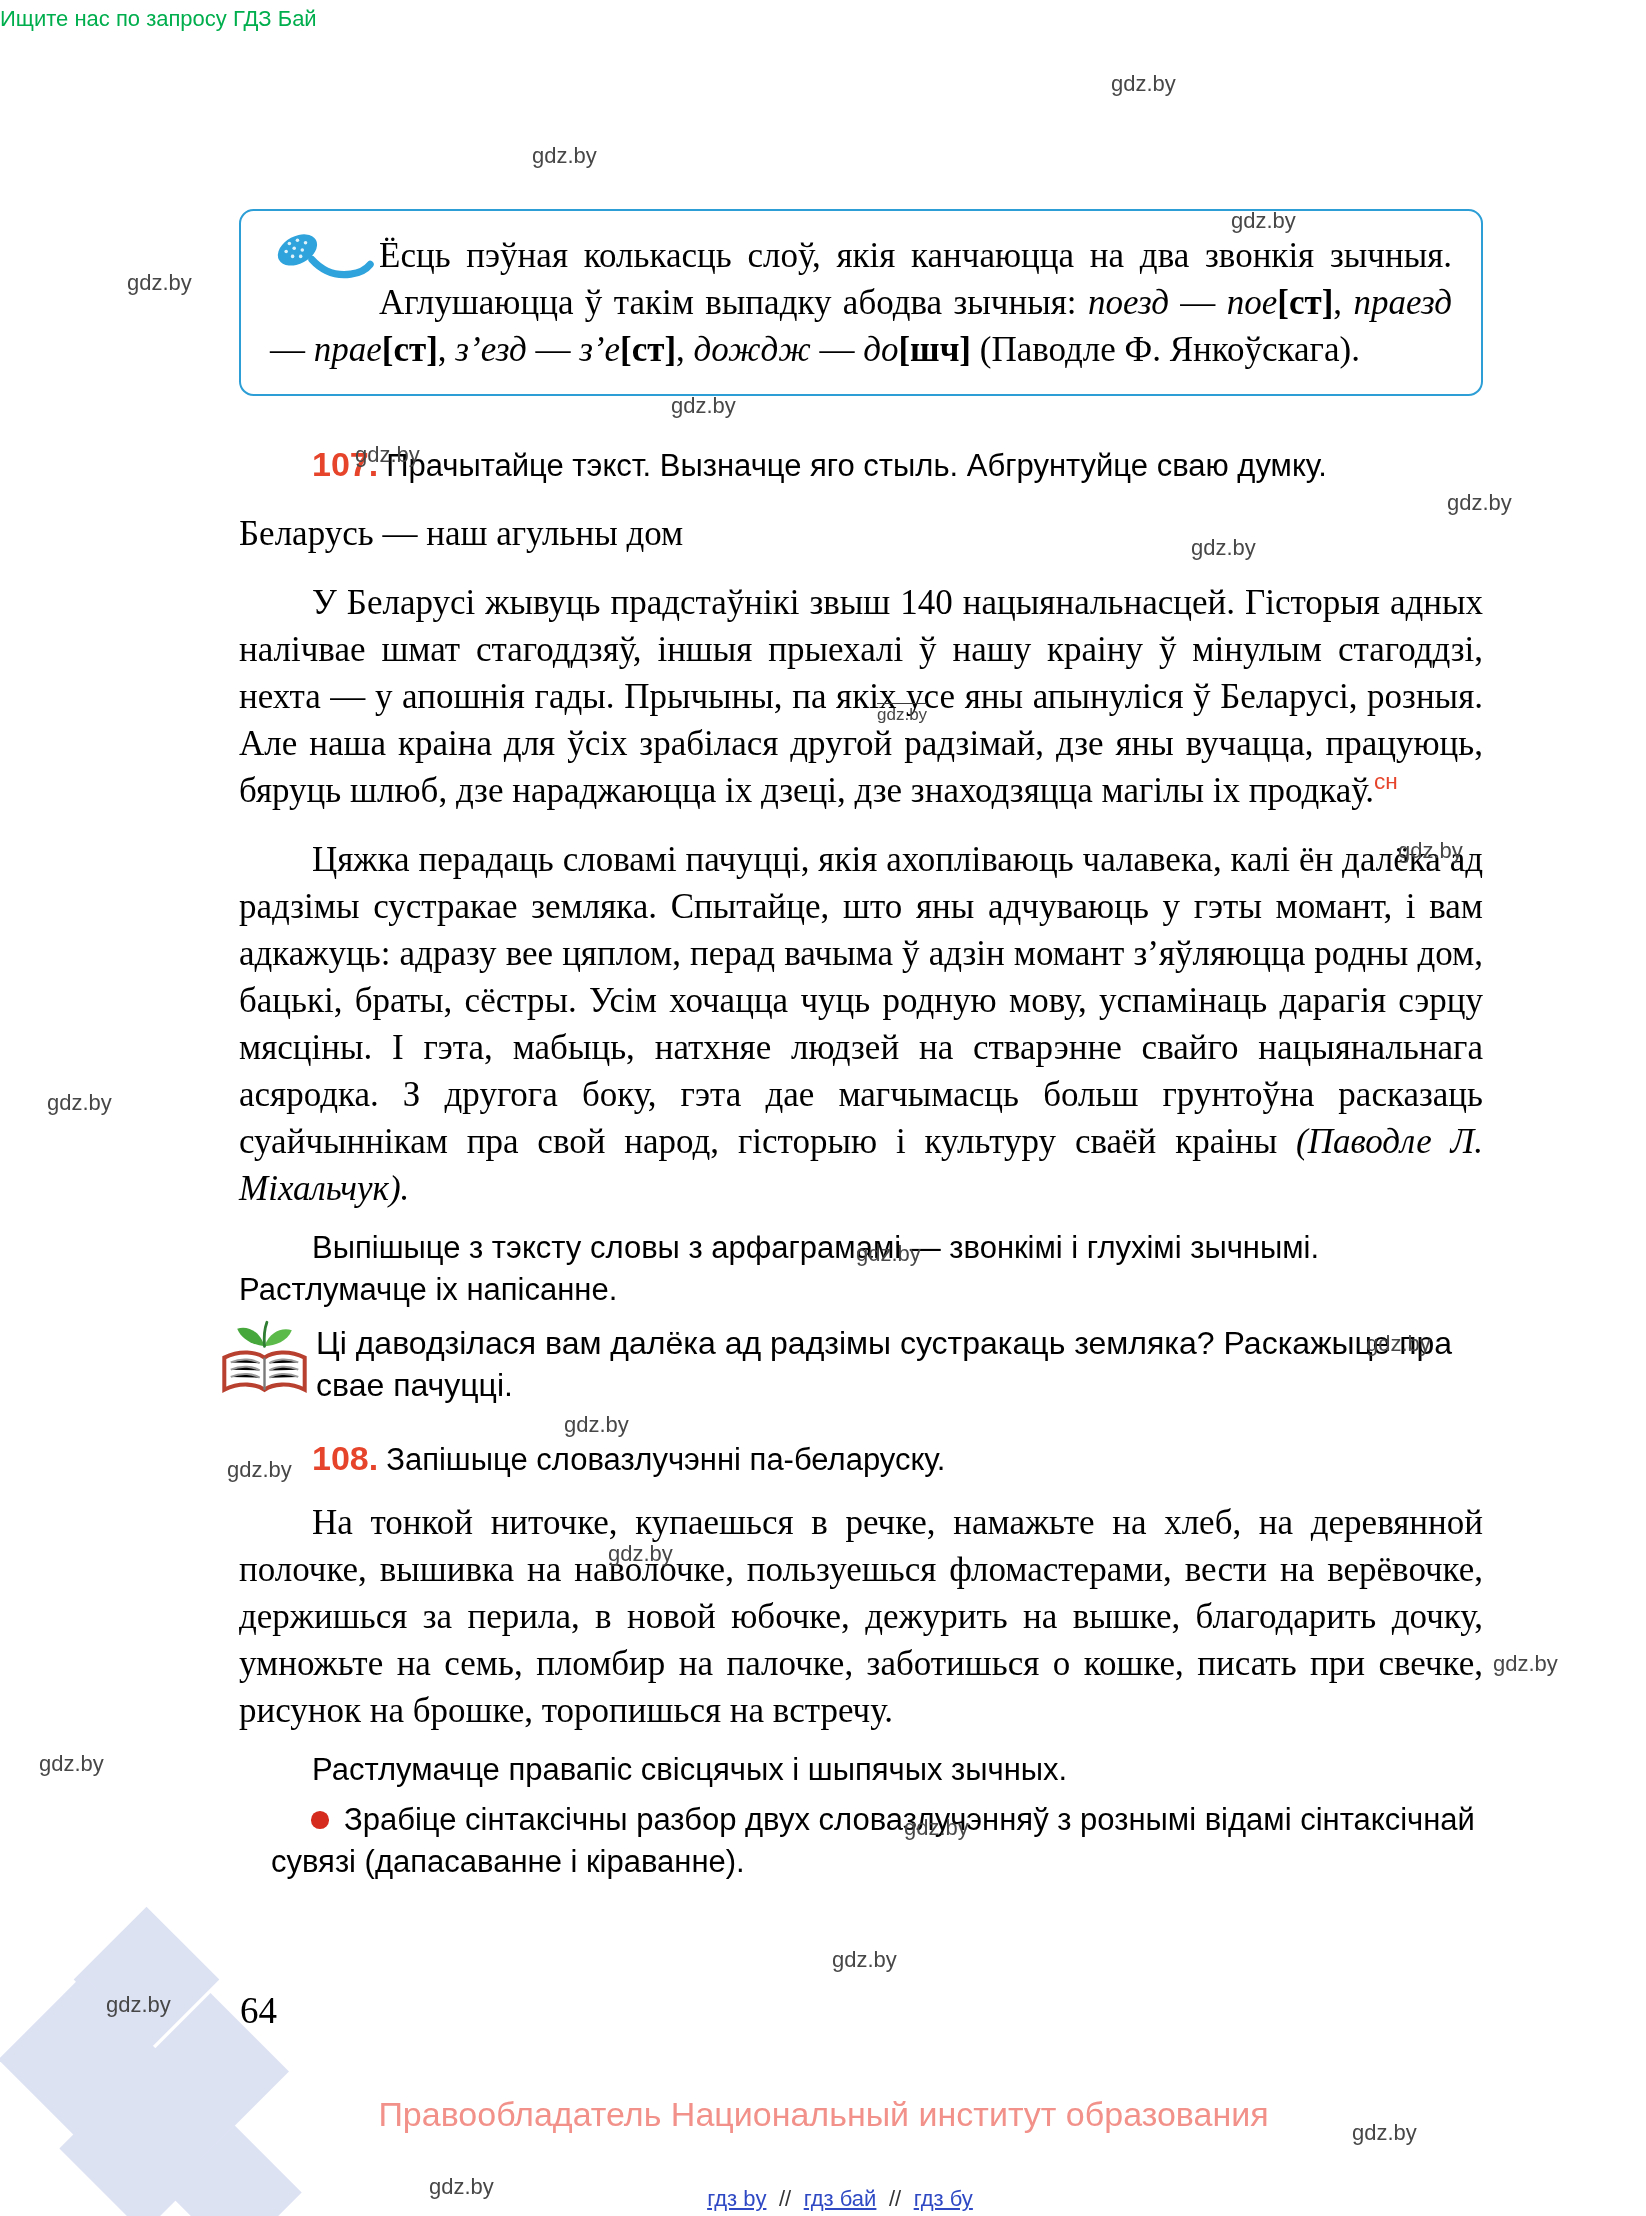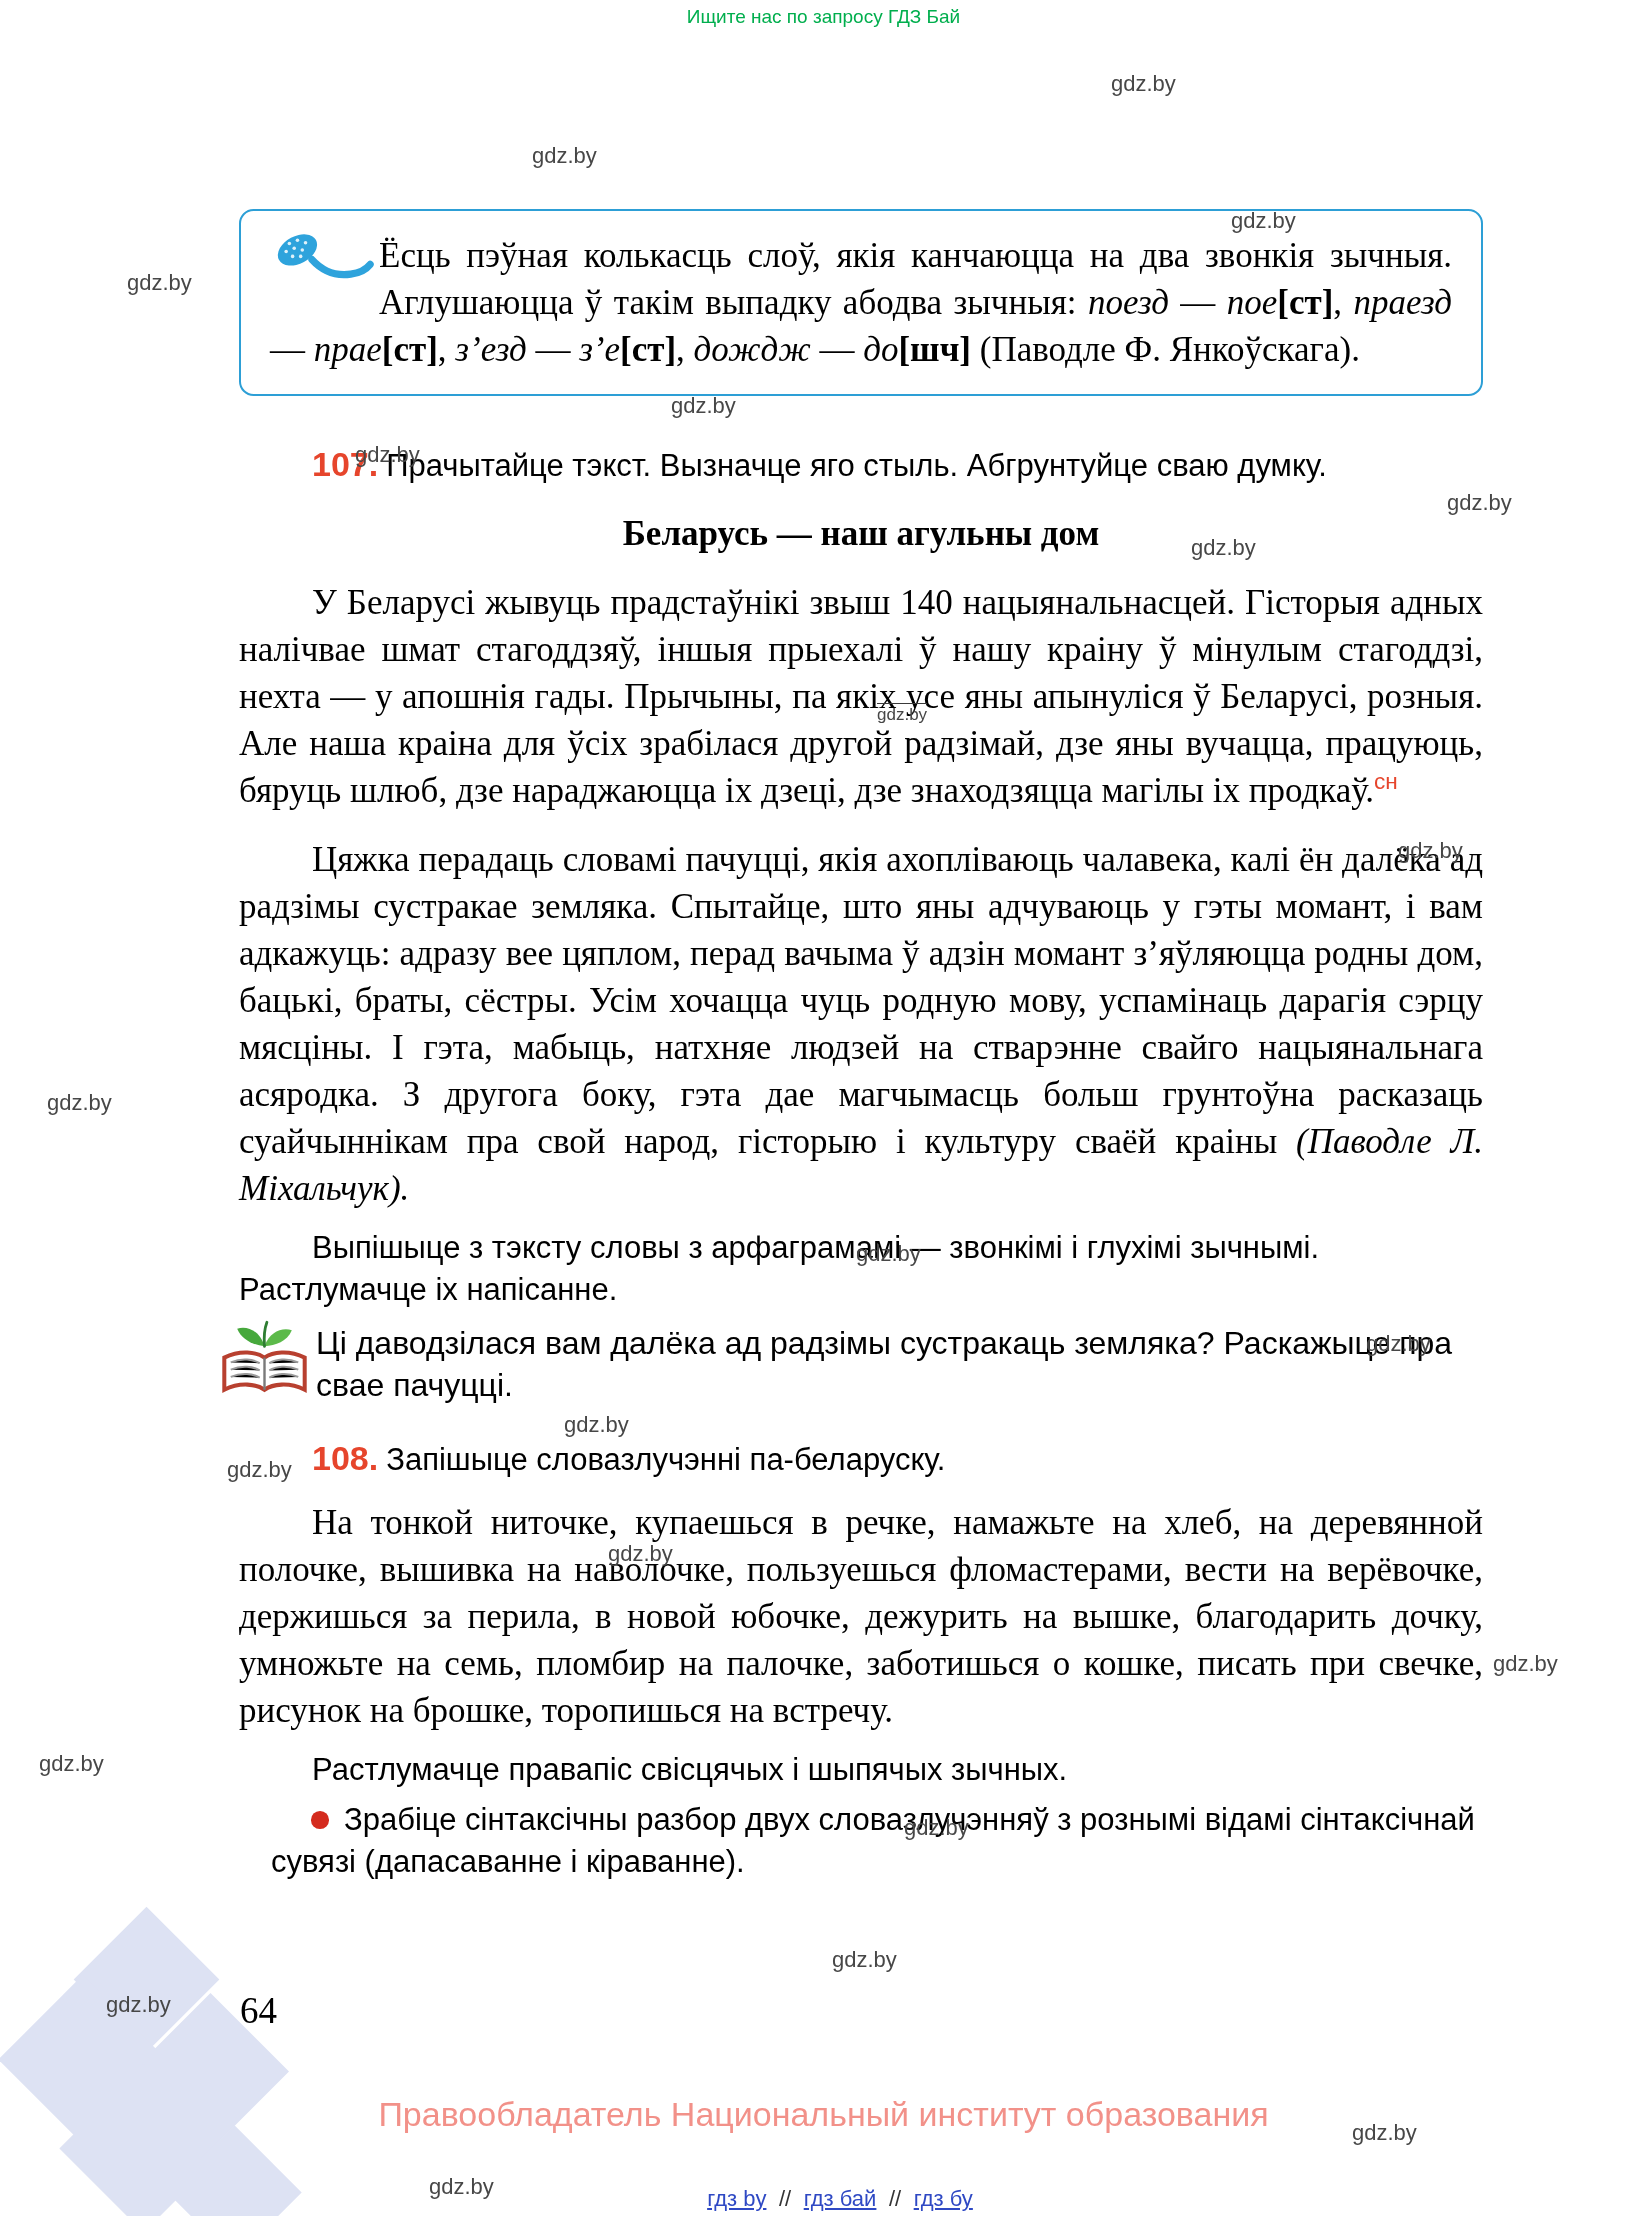--- a/index.html
+++ b/index.html
@@ -14,23 +14,22 @@
   
   .dia { position:absolute; background:#dde2f3; transform:rotate(45deg); z-index:0; }
   .d1 { left:95px; top:1928px; width:103px; height:103px; }
   .d2 { left:22.6px;  top:2000px; width:119px; height:119px; }
   .d3 { left:155px; top:2016px; width:111px; height:111px; }
   .d4 { left:84px; top:2089px; width:119px; height:119px; }
   .d5 { left:187px; top:2145px; width:95px; height:95px; }
 
   .topline {
     position:absolute; top:6.4px; left:0; width:100%;
-    text-align:center;
-    font-family:"Liberation Sans", sans-serif;
-    font-size:19px; color:#00ae4d;
+    font-family:"Liberation Sans", sans-serif;
+    font-size:22px; color:#00ae4d;
     z-index:3;
   }
 
   .wm {
     position:absolute;
     font-family:"Liberation Sans", sans-serif;
     font-size:22px; color:#474747;
     z-index:3; white-space:nowrap;
   }
   .wm-sm { font-size:17px; border-top:1.6px solid #3a3a3a; padding-top:0.8px; }
@@ -59,22 +58,21 @@
     font-family:"Liberation Sans", sans-serif;
     font-size:31px; line-height:56px;
   }
   .ex-num {
     color:#e6452c; font-weight:bold; font-size:34px;
     margin-right:8px;
   }
 
   .text-title {
     margin-top:16px;
-    text-align:center;
-    font-weight:bold;
+    font-weight:normal;
     font-size:35px; line-height:47px;
   }
 
   .body-para {
     margin-top:22px;
     font-size:35px; line-height:47px;
     text-align:justify;
     text-indent:73px;
   }
   .body-para .src { font-style:italic; }

